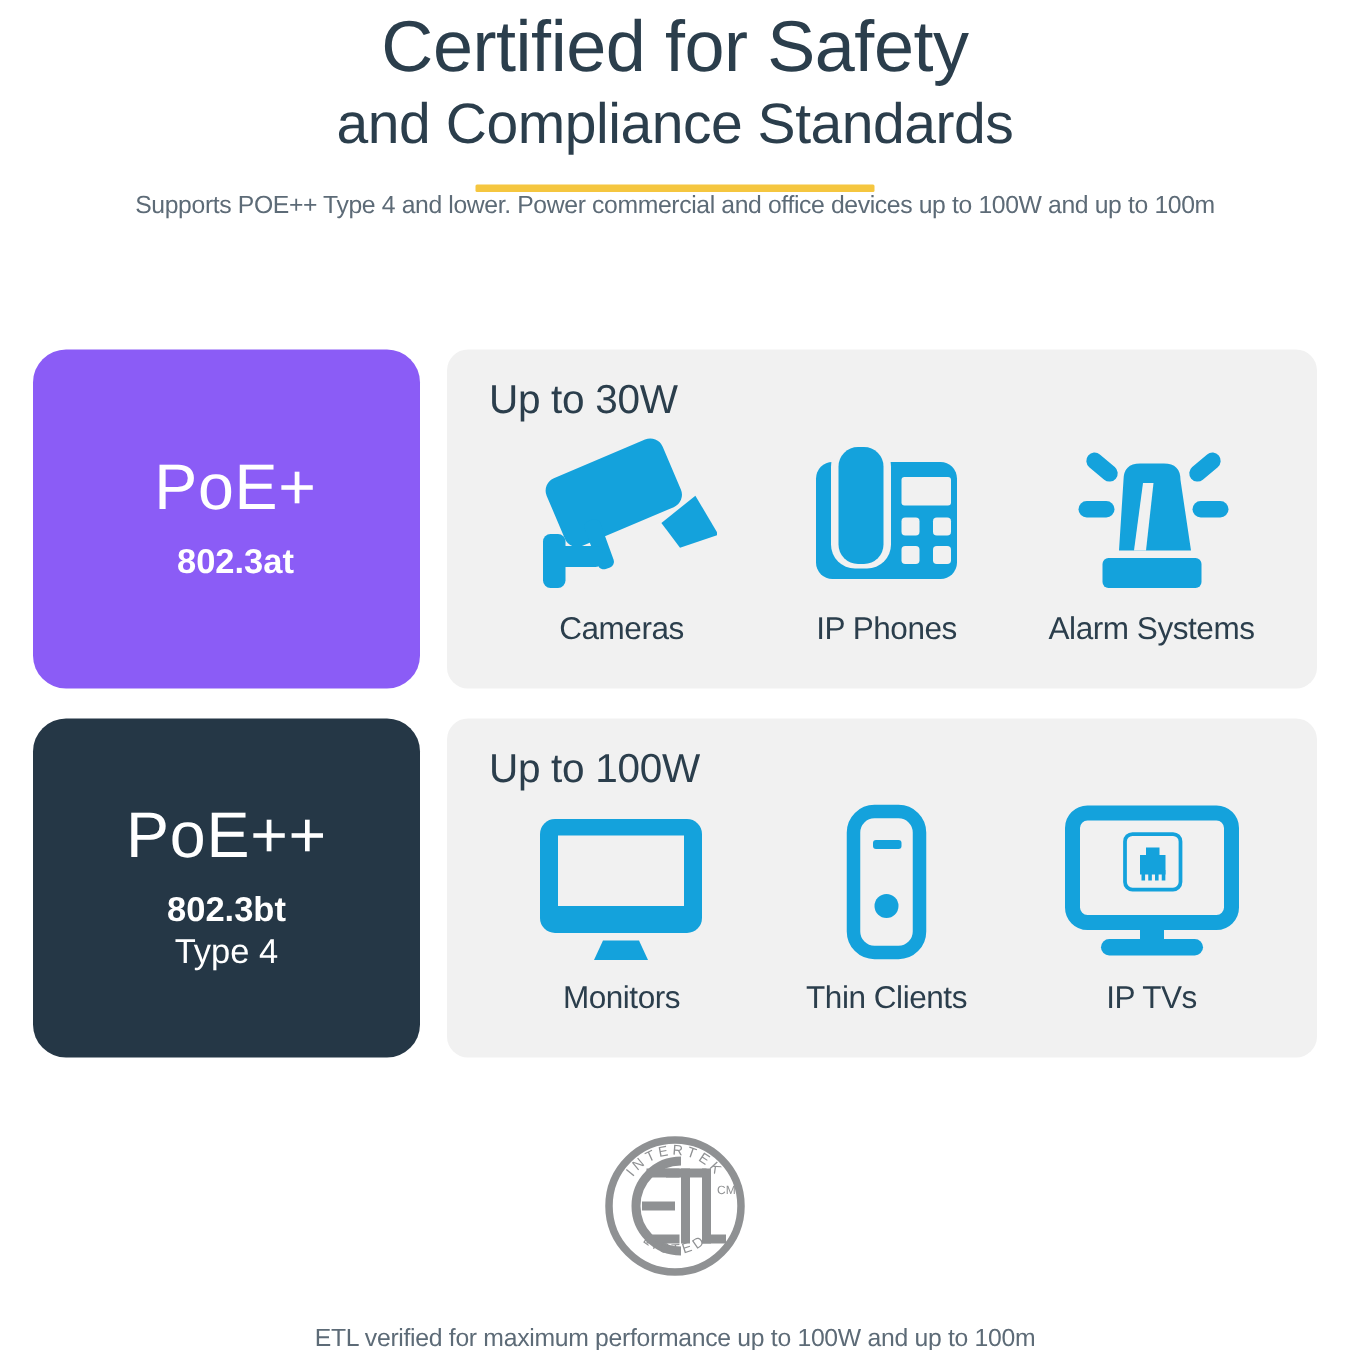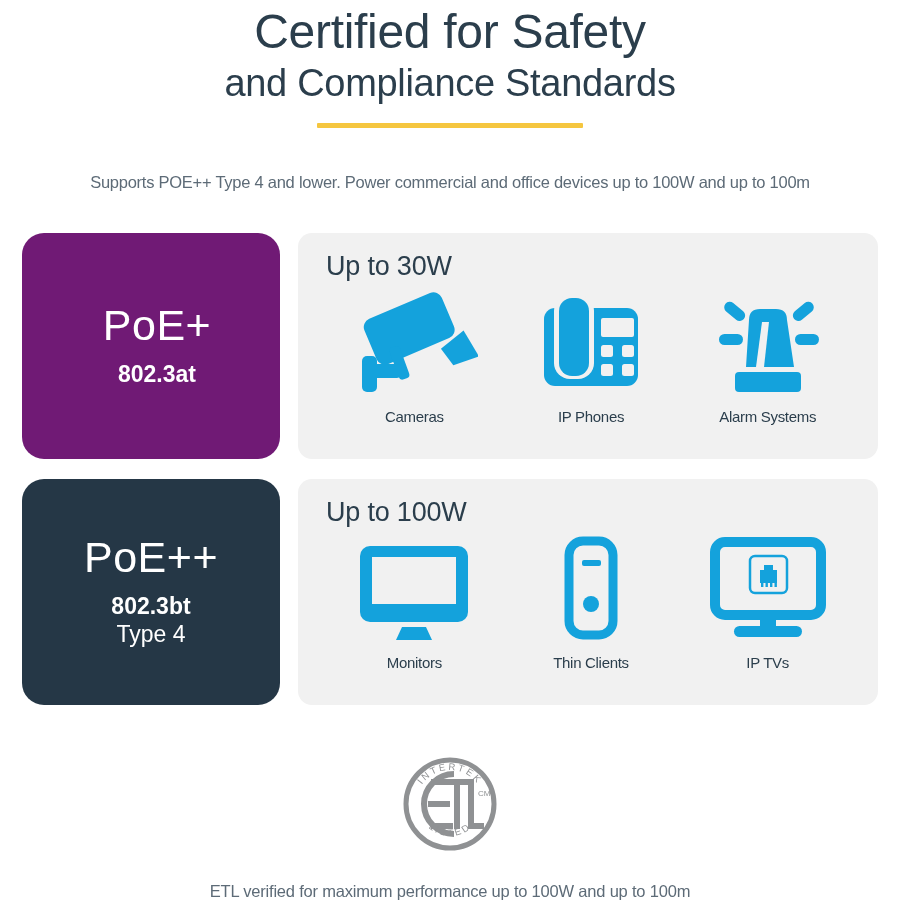--- a/index.html
+++ b/index.html
@@ -35,21 +35,20 @@
 
   .title-underline {
     width: 266px;
     height: 5px;
     background: #f5c63f;
     margin: 18px auto 0 auto;
     border-radius: 1px;
   }
 
   .subtitle {
-    margin-top: 45px;
     color: #5d6b77;
     font-size: 16.5px;
     letter-spacing: -0.25px;
     font-weight: 400;
   }
 
   
   .rows {
     position: absolute;
     top: 233px;
@@ -68,21 +67,21 @@
     width: 258px;
     height: 226px;
     border-radius: 22px;
     display: flex;
     flex-direction: column;
     align-items: center;
     justify-content: center;
     color: #ffffff;
     flex: 0 0 auto;
   }
-  .badge-poe-plus { background: #701a75; padding-left: 12px; }
+  .badge-poe-plus { background: #8b5cf6; padding-left: 12px; }
   .badge-poe-plusplus { background: #253746; }
 
   .badge-title {
     font-size: 43px;
     font-weight: 400;
     letter-spacing: 0.5px;
     line-height: 1;
   }
   .badge-sub {
     margin-top: 14px;
@@ -121,21 +120,21 @@
   }
   .device-icon {
     height: 112px;
     display: flex;
     align-items: center;
     justify-content: center;
   }
   .device-label {
     margin-top: 10px;
     color: #2b3e4c;
-    font-size: 15px;
+    font-size: 21px;
     font-weight: 400;
     letter-spacing: -0.3px;
     white-space: nowrap;
   }
 
   
   .etl-wrap {
     position: absolute;
     top: 752px;
     left: 0;

